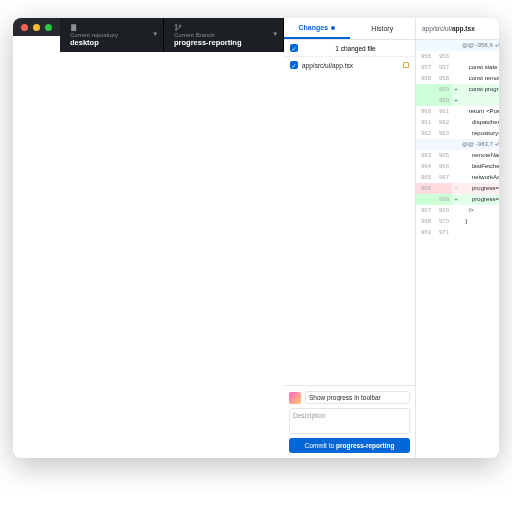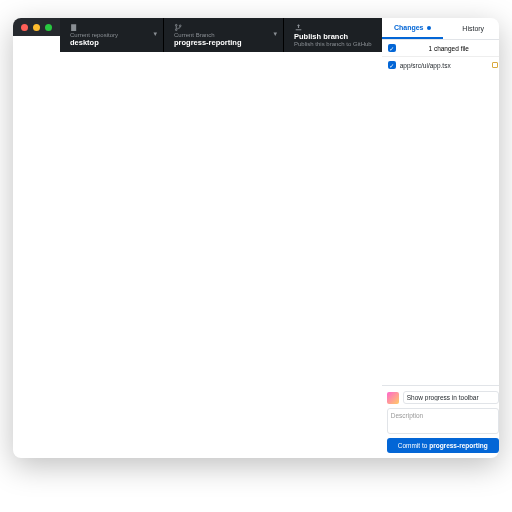--- a/index.html
+++ b/index.html
@@ -78,29 +78,20 @@
             <circle cx="4" cy="12" r="1.5"></circle>
             <circle cx="11" cy="5" r="1.5"></circle>
             <path d="M4 5.5v5M11 6.5c0 3-3 3-5 3"></path>
           </svg></span>
       <div style="display:inline-block;vertical-align:middle">
         <div class="lbl">Current Branch</div>
         <div class="val">progress-reporting</div>
       </div>
       <span class="chev">▾</span>
     </div>
-    <div class="tseg" style="flex:1;border-right:none">
-      <span class="ticon"><svg viewBox="0 0 16 16" fill="#8a8f94">
-            <path d="M8 2l3 3H9v4H7V5H5zM3 11h10v2H3z"></path>
-          </svg></span>
-      <div style="display:inline-block;vertical-align:middle">
-        <div class="val">Publish branch</div>
-        <div class="lbl">Publish this branch to GitHub</div>
-      </div>
-    </div>
   </div>
 
   <div class="main">
     <div class="side">
       <div class="tabs">
         <div class="tab active">
             <span>Changes</span>
             <span class="tdot"></span>
           </div>
         <div class="tab">History</div>

